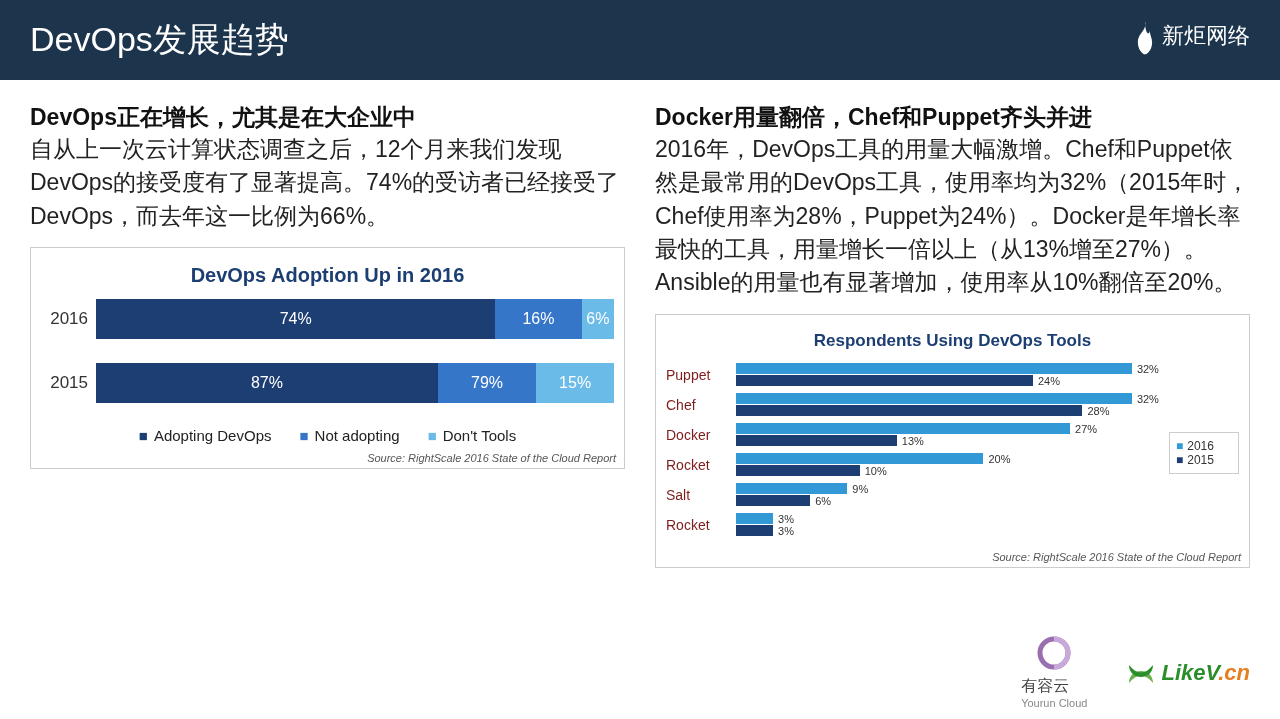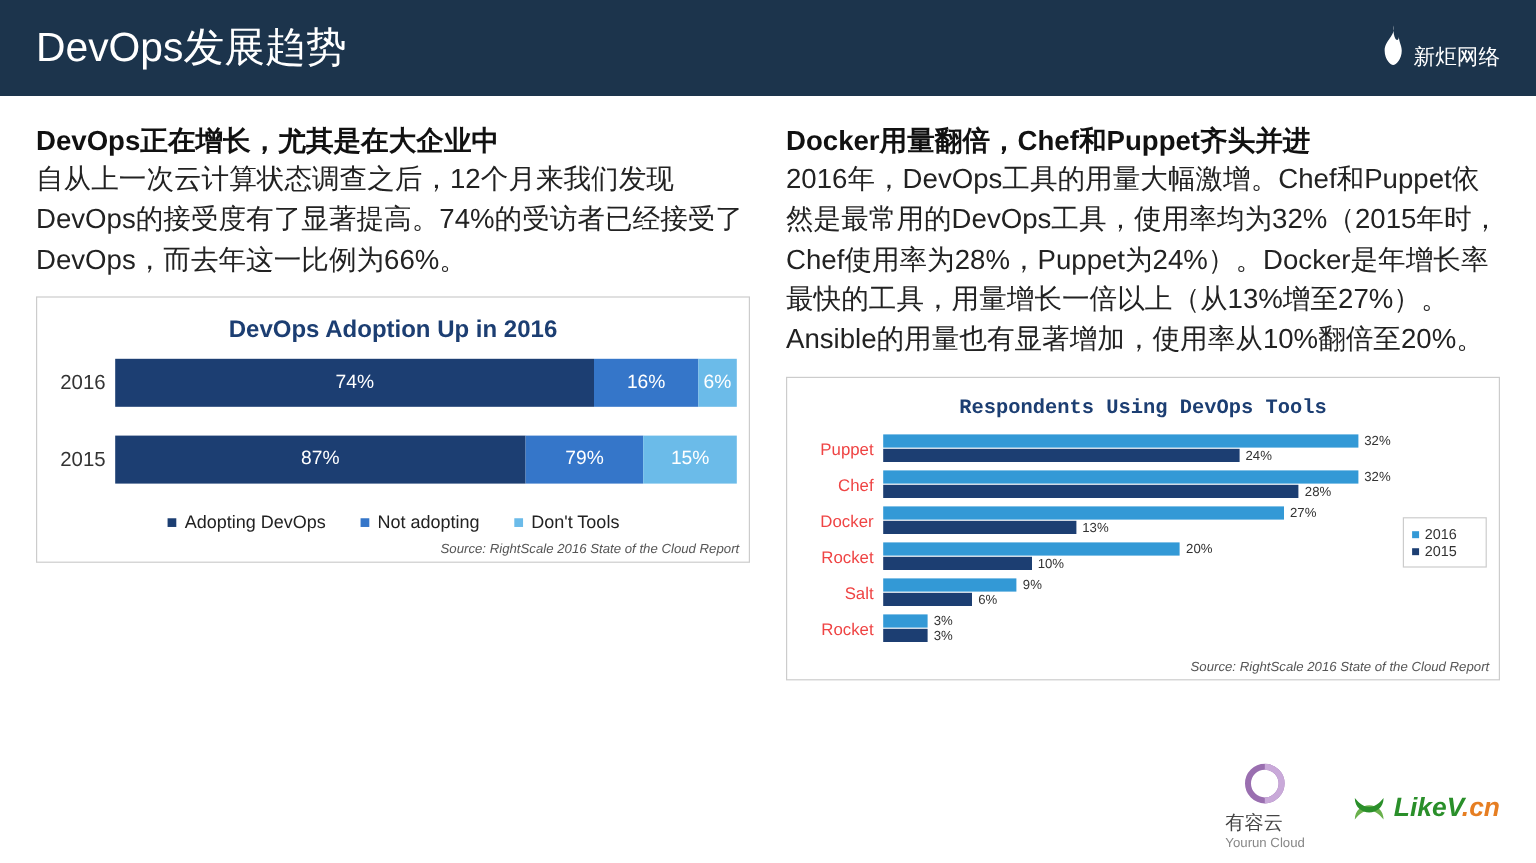--- a/index.html
+++ b/index.html
@@ -1,46 +1,46 @@
 <!DOCTYPE html>
 <html><head>
 <meta charset="utf-8">
 <style>
   * { box-sizing: border-box; margin: 0; padding: 0; }
   html, body { width: 1280px; height: 719px; font-family: "Microsoft YaHei", Arial, sans-serif; background: #fff; }
   .header { background: #1c344c; color: #fff; height: 80px; display: flex; align-items: center; justify-content: space-between; padding: 0 30px; }
   .header h1 { font-size: 34px; font-weight: 400; }
-  .brand { display: flex; align-items: flex-end; gap: 2px; font-size: 18px; }
+  .brand { display: flex; align-items: flex-start; gap: 2px; font-size: 22px; }
   .brand svg { width: 30px; height: 38px; }
   .content { display: flex; padding: 22px 30px 0 30px; gap: 30px; }
   .col { flex: 1; }
   .lead-title { font-size: 23px; font-weight: bold; color: #111; }
   .lead-text { font-size: 23px; color: #222; line-height: 1.45; }
   .chart-box { border: 1px solid #ccc; margin-top: 14px; background: #fff; position: relative; padding: 10px 10px 24px 10px; }
   .chart-title { text-align: center; color: #1c3e72; font-weight: bold; font-size: 20px; margin: 6px 0 12px 0; }
-  .chart-title.small { font-size: 17px; font-family: Liberation Mono, monospace; }
+  .chart-title.small { font-size: 17px; }
   .source { position: absolute; right: 8px; bottom: 4px; font-size: 11px; font-style: italic; color: #555; }
   
   .c1-row { display: flex; align-items: center; margin-bottom: 24px; }
   .c1-label { width: 55px; text-align: right; font-size: 17px; color: #333; padding-right: 8px; }
   .c1-bar { flex: 1; height: 40px; display: flex; }
   .seg { display: flex; align-items: center; justify-content: center; color: #fff; font-size: 16px; }
   .seg.dark { background: #1c3e72; }
   .seg.med  { background: #3576c9; }
   .seg.light{ background: #6bbbe9; }
   .legend1 { display: flex; justify-content: center; gap: 28px; font-size: 15px; color: #222; margin-top: 4px; }
   .legend1 span::before { content: "■"; margin-right: 6px; }
   .legend1 .ld::before { color: #1c3e72; }
   .legend1 .lm::before { color: #3576c9; }
   .legend1 .ll::before { color: #6bbbe9; }
   
   .c2 { display: flex; }
   .c2-plot { flex: 1; }
   .c2-cat { display: flex; align-items: center; margin-bottom: 6px; }
-  .c2-catlabel { width: 70px; text-align: right; font-size: 14px; color: #ef4444; padding-right: 8px; }
+  .c2-catlabel { width: 70px; font-size: 14px; color: #7f1d1d; padding-right: 8px; }
   .c2-bars { flex: 1; }
   .c2-bar { display: flex; align-items: center; }
   .c2-bar .bar { height: 11px; }
   .c2-bar.y2016 .bar { background: #3399d6; }
   .c2-bar.y2015 .bar { background: #1c3e72; }
   .c2-bar .val { font-size: 11px; color: #333; margin-left: 5px; }
   .legend2 { width: 70px; border: 1px solid #ccc; padding: 6px; font-size: 12px; color: #333; align-self: center; }
   .legend2 div::before { content: "■"; margin-right: 4px; }
   .legend2 .y16::before { color: #3399d6; }
   .legend2 .y15::before { color: #1c3e72; }

